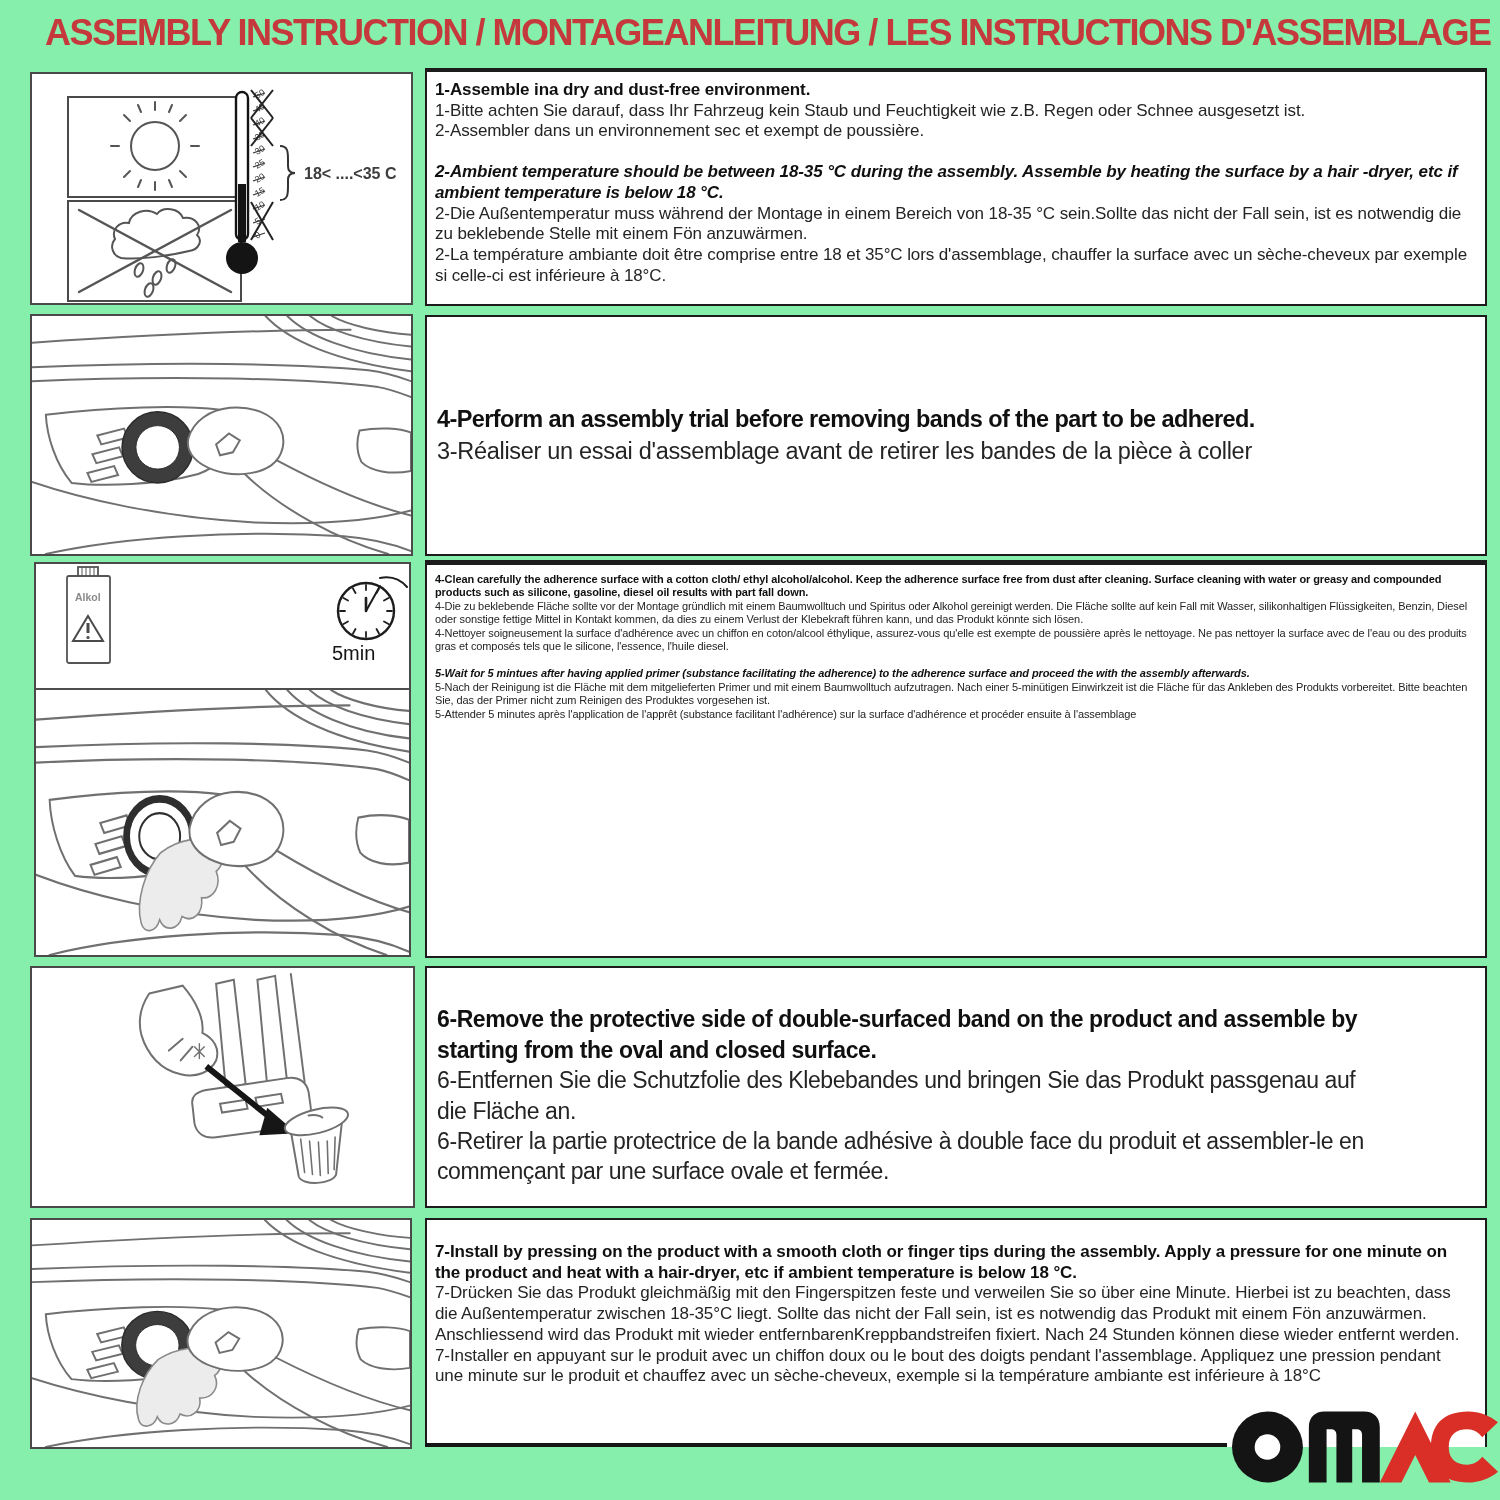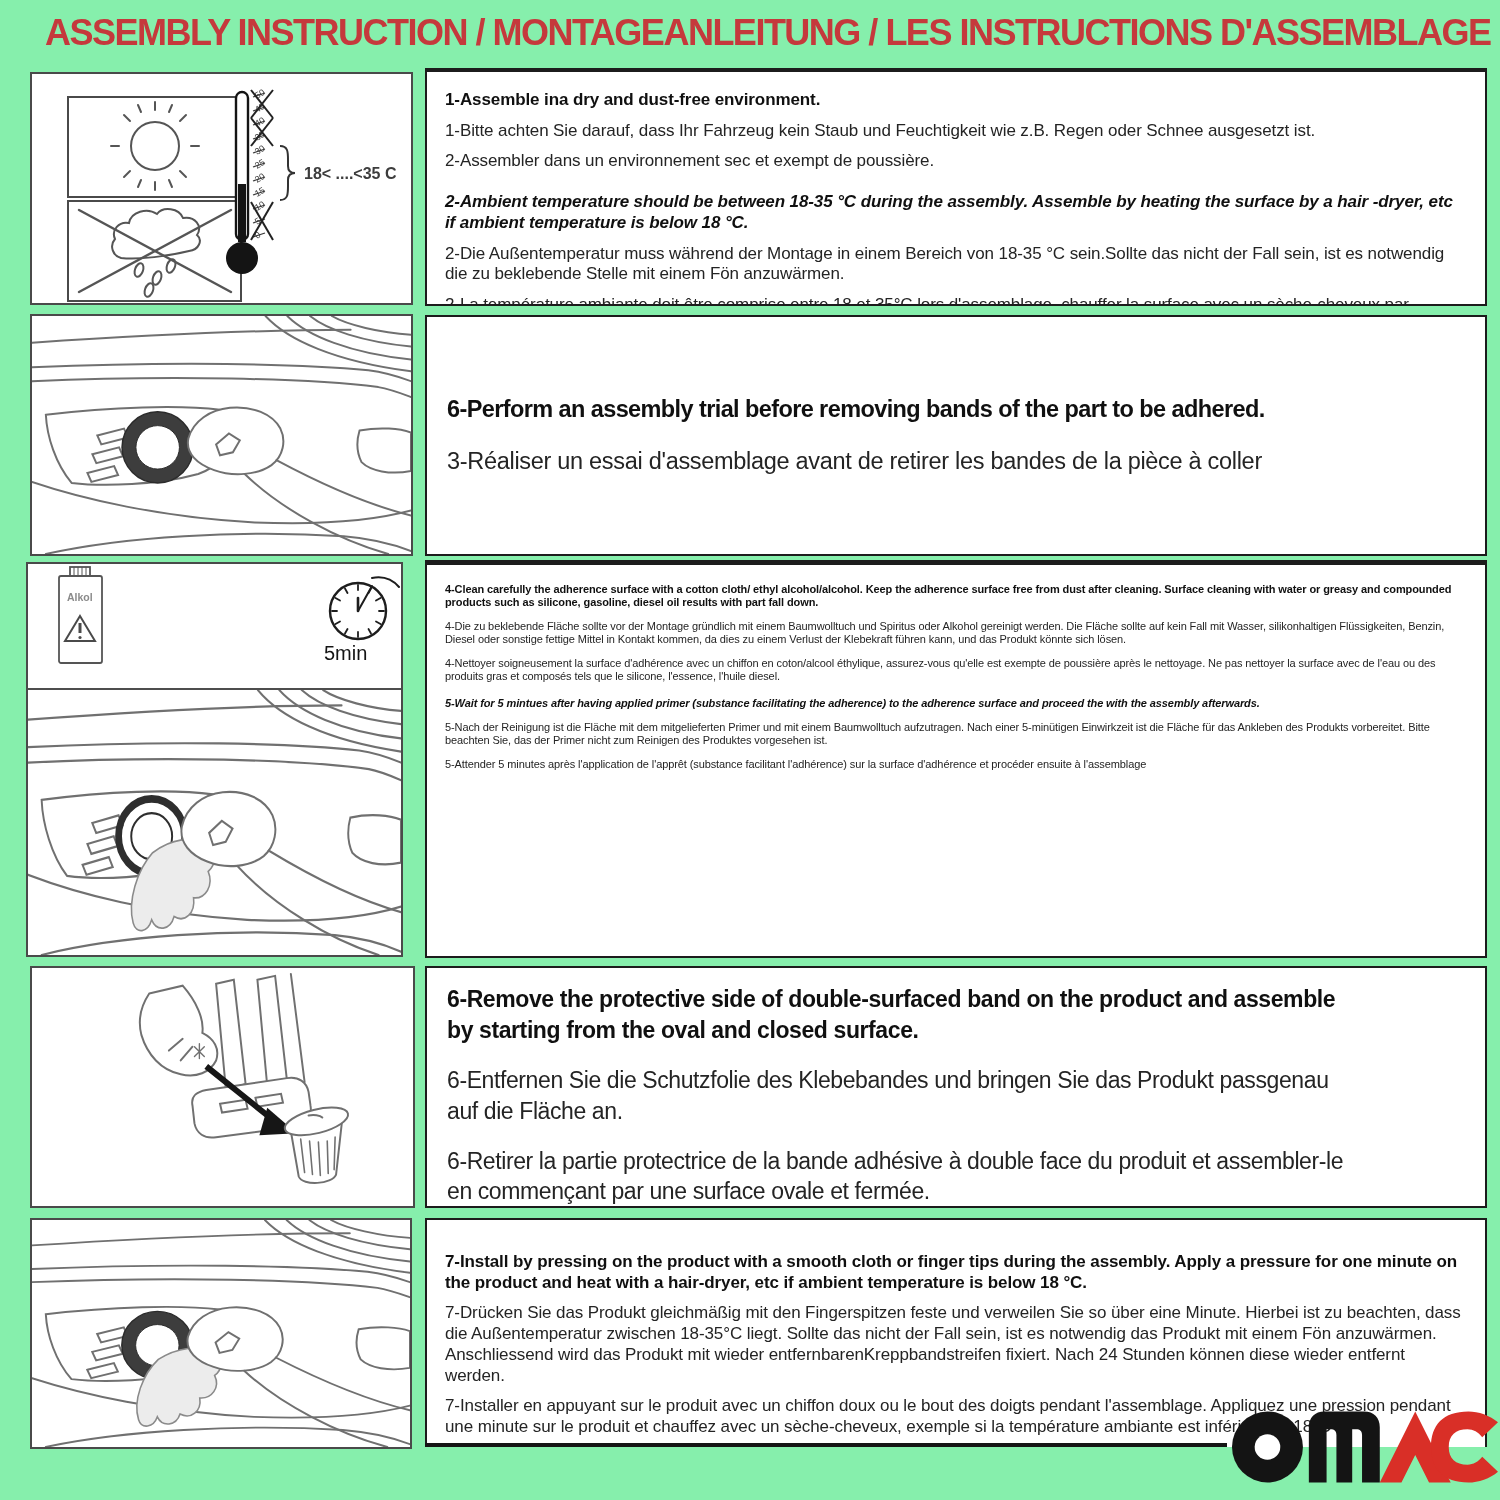--- a/index.html
+++ b/index.html
@@ -3,21 +3,21 @@
 <meta charset="utf-8">
 <style>
   html,body{margin:0;padding:0;background:#fff;}
   .page{position:relative;width:1500px;height:1500px;background:#86efac;
         font-family:"Liberation Sans",sans-serif;color:#222;overflow:hidden;}
   .title{position:absolute;left:45px;top:12px;width:1440px;
          font-size:36px;font-weight:bold;letter-spacing:-1.5px;color:#c5393c;white-space:nowrap;}
   .panel{position:absolute;border:2px solid #4a4a4a;background:#fff;box-sizing:border-box;}
   .textbox{position:absolute;border:2px solid #1c1c1c;background:#fff;box-sizing:border-box;
            overflow:hidden;padding:8px 14px 4px 8px;}
-  .textbox p{margin:10px;letter-spacing:-0.1px;}
+  .textbox p{margin:0;letter-spacing:-0.1px;}
   .t-sm p{font-size:17px;line-height:1.22;color:#242424;}
   .t-sm3 p{font-size:11px;line-height:1.22;color:#242424;}
   .t-lg{display:flex;flex-direction:column;justify-content:center;padding:0 140px 0 10px;}
   .t-lg p{font-size:23.5px;line-height:1.33;letter-spacing:-0.3px;color:#242424;}
   .t-lg p.b{letter-spacing:-0.6px;}
   .t-lg2{display:flex;flex-direction:column;justify-content:center;padding:17px 120px 0 10px;}
   .t-lg2 p{font-size:23px;line-height:1.32;letter-spacing:-0.4px;color:#242424;}
   p.b{font-weight:bold;color:#101010;}
   p.gap{margin-top:20px;font-style:italic;}
   .tx3 p.gap{margin-top:14px;}
@@ -169,25 +169,25 @@
   <div class="panel" style="left:30px;top:314px;width:383px;height:242px;">
     <svg width="379" height="238" viewBox="0 0 383 241" preserveAspectRatio="none">
       <use href="#car-base"></use>
       <use href="#ring-dark"></use>
       <use href="#fist"></use>
       <use href="#arm"></use>
     </svg>
   </div>
 
   <div class="textbox t-lg" style="left:425px;top:315px;width:1062px;height:241px;">
-    <p class="b">6-Perform an assembly trial before removing bands of the part to be adhered.</p>
+    <p class="b">4-Perform an assembly trial before removing bands of the part to be adhered.</p>
     <p>3-Réaliser un essai d'assemblage avant de retirer les bandes de la pièce à coller</p>
   </div>
 
-  <div class="panel" style="left:26px;top:562px;width:377px;height:395px;">
+  <div class="panel" style="left:34px;top:562px;width:377px;height:395px;">
     <svg style="position:absolute;left:30px;top:2px;" width="48" height="100" viewBox="0 0 48 100">
       <g stroke="#555" stroke-width="1.8" fill="#fff">
         <rect x="12" y="1" width="20" height="9"></rect>
         <path d="M16,1 V10 M20,1 V10 M24,1 V10 M28,1 V10" stroke-width="1"></path>
         <rect x="1" y="10" width="43" height="87" rx="2"></rect>
       </g>
       <text x="9" y="35" font-size="10.5" font-weight="bold" fill="#8a8a8a">Alkol</text>
       <g stroke="#4a4a4a" fill="none" stroke-width="2">
         <path d="M22,50 L37,75 L7,75 Z"></path>
         <path d="M22,57 L22,67" stroke-width="3"></path>

